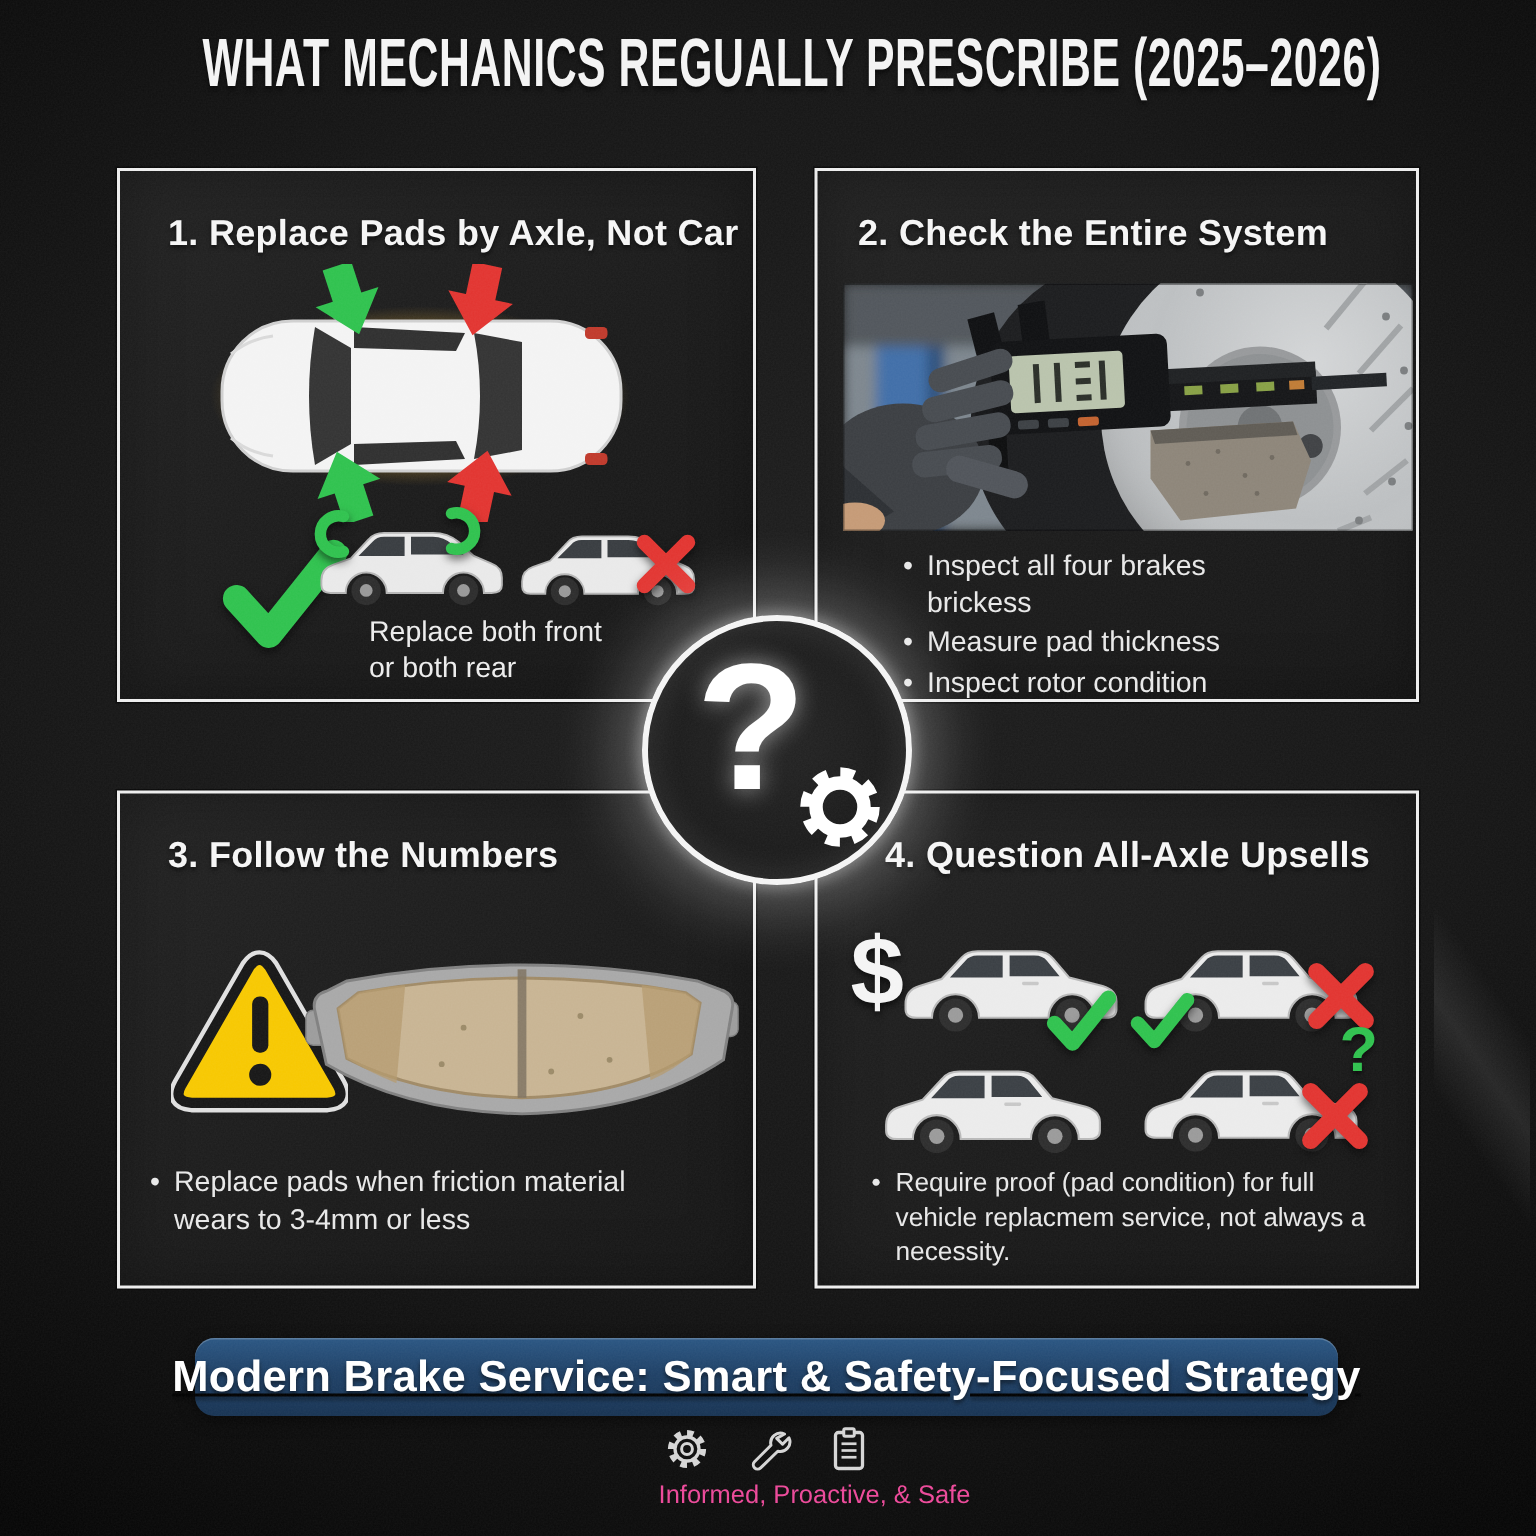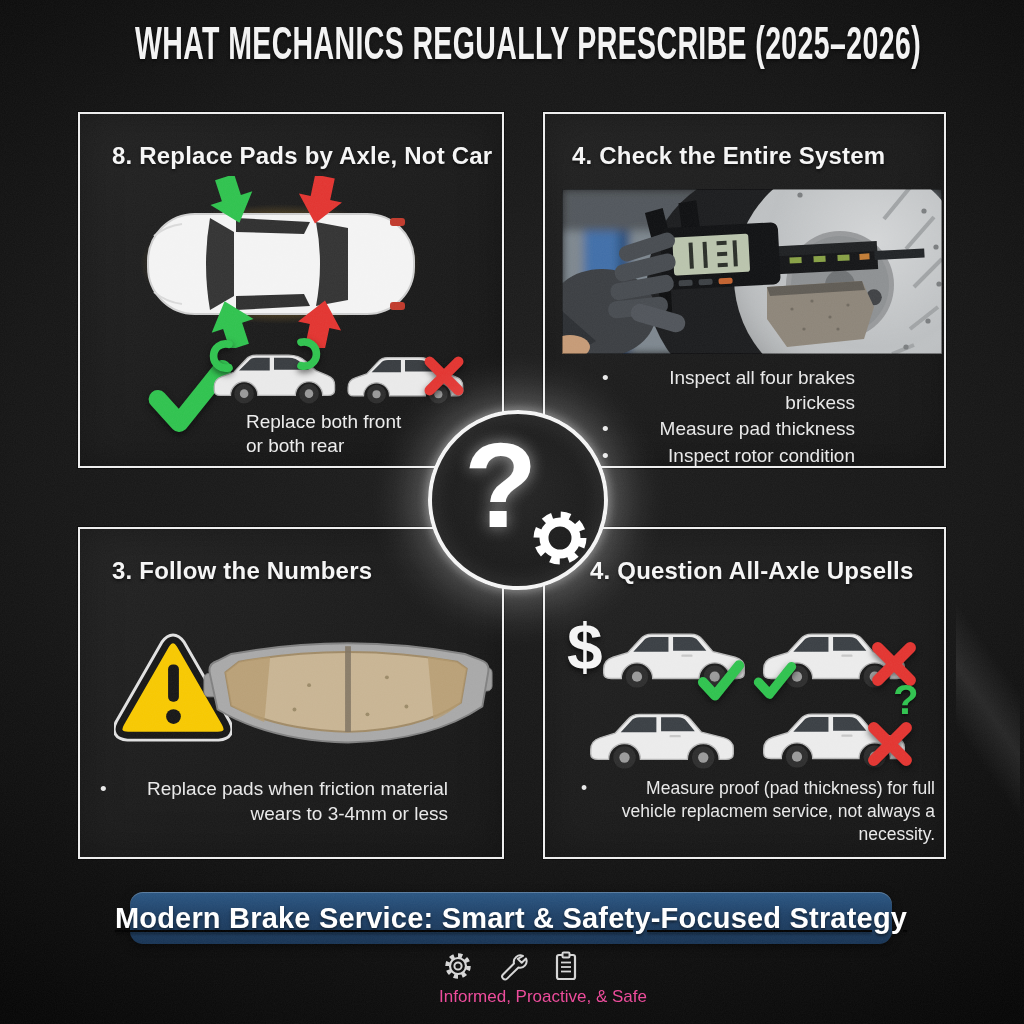--- a/index.html
+++ b/index.html
@@ -19,21 +19,21 @@
   .panel{position:absolute;border:2px solid #ededed;background:linear-gradient(140deg,#222222 0%,#1a1a1a 55%,#161616 100%);
     box-shadow:0 0 0 1px rgba(0,0,0,.6), inset 0 0 40px rgba(0,0,0,.35);z-index:2;}
   #panel1{left:78px;top:112px;width:422px;height:352px;}
   #panel2{left:543px;top:112px;width:399px;height:352px;}
   #panel3{left:78px;top:527px;width:422px;height:328px;}
   #panel4{left:543px;top:527px;width:399px;height:328px;}
   .panel-title{position:absolute;font-size:24px;font-weight:700;color:#f5f5f5;letter-spacing:.2px;
     text-shadow:0 2px 3px rgba(0,0,0,.6);white-space:nowrap;}
   .abs{position:absolute;}
   .bullets{margin:0;padding:0;list-style:none;color:#e8e8e8;font-size:19px;line-height:1.3;}
-  .bullets li{position:relative;padding-left:18px;margin:0 0 2px 0;text-align:right;}
+  .bullets li{position:relative;padding-left:18px;margin:0 0 2px 0;}
   .bullets li::before{content:"\2022";position:absolute;left:2px;top:0;color:#e8e8e8;}
   .caption{color:#ececec;font-size:19px;line-height:1.25;text-align:left;}
   .banner{position:absolute;left:130px;top:892px;width:762px;height:52px;border-radius:13px;z-index:5;
     background:linear-gradient(#2a5683 0%, #1e4066 45%, #173353 100%);
     box-shadow:inset 0 1px 0 rgba(255,255,255,.22), 0 3px 10px rgba(0,0,0,.6);
     display:flex;align-items:center;justify-content:center;text-decoration:underline;}
   .banner-text{color:#fff;font-size:29px;font-weight:700;letter-spacing:.2px;white-space:nowrap;
     text-shadow:0 2px 3px rgba(0,0,0,.55);}
   .footer-icons{position:absolute;left:0;top:950px;width:100%;display:flex;justify-content:center;gap:22px;z-index:5;}
   .footer-icons svg{display:block;}
@@ -103,21 +103,21 @@
     </radialGradient>
     <path id="arr" d="M12 0 H32 V22 H44 L22 48 L0 22 H12 Z"></path>
   </defs>
 </svg>
 
 <h1 class="title">
   <span class="title-inner">WHAT MECHANICS REGUALLY PRESCRIBE (2025–2026)</span>
 </h1>
 
 <section class="panel" id="panel1">
-  <div class="panel-title abs" style="left:32px;top:28px;">8. Replace Pads by Axle, Not Car</div>
+  <div class="panel-title abs" style="left:32px;top:28px;">1. Replace Pads by Axle, Not Car</div>
 
   <svg class="abs" style="left:58px;top:62px;" width="332" height="172" viewBox="0 0 332 172">
     <ellipse cx="142" cy="88" rx="140" ry="60" fill="url(#gold)"></ellipse>
     <g>
       <rect x="10" y="38" width="266" height="100" rx="47" fill="#f3f3f3" stroke="#cfcfcf" stroke-width="2"></rect>
       <rect x="84" y="28" width="14" height="9" rx="3" fill="#e8e8e8" stroke="#bbb"></rect>
       <rect x="84" y="139" width="14" height="9" rx="3" fill="#e8e8e8" stroke="#bbb"></rect>
       <path d="M72 42 L96 56 L96 120 L72 134 Q64 88 72 42 Z" fill="#333"></path>
       <path d="M98 42 L172 46 L166 58 L98 56 Z" fill="#2f2f2f"></path>
       <path d="M98 134 L172 130 L166 118 L98 120 Z" fill="#2f2f2f"></path>
@@ -162,21 +162,21 @@
       <use href="#xmark"></use>
     </svg>
 
   <div class="caption abs" style="left:166px;top:296px;width:180px;">
     <div>Replace both front</div>
     <div>or both rear</div>
   </div>
 </section>
 
 <section class="panel" id="panel2">
-  <div class="panel-title abs" style="left:27px;top:28px;">4. Check the Entire System</div>
+  <div class="panel-title abs" style="left:27px;top:28px;">2. Check the Entire System</div>
 
   <svg class="abs" style="left:17px;top:75px;" width="380" height="165" viewBox="0 0 380 165">
     <g>
       <g filter="url(#blur4)">
         <rect width="380" height="165" fill="#6b7076"></rect>
         <rect x="0" width="130" height="165" fill="#7d868e"></rect>
         <rect x="22" y="0" width="34" height="165" fill="#3f6ea8"></rect>
         <rect x="56" y="0" width="12" height="165" fill="#2c4f7c"></rect>
         <rect x="0" y="0" width="380" height="42" fill="#51565c"></rect>
       </g>
@@ -334,21 +334,21 @@
 
   <svg class="abs" style="left:215px;top:172px;" width="148" height="67" viewBox="0 0 160 72">
       <use href="#sedan"></use>
     </svg>
   <span class="qmark-green abs" style="left:348px;top:150px;">?</span>
   <svg class="abs mark red" style="left:318px;top:188px;" width="54" height="54" viewBox="0 0 40 40">
       <use href="#xmark"></use>
     </svg>
 
   <ul class="bullets abs" style="left:34px;top:248px;width:356px;font-size:17.5px;">
-    <li>Measure proof (pad thickness) for full vehicle replacmem service, not always a necessity.</li>
+    <li>Require proof (pad condition) for full vehicle replacmem service, not always a necessity.</li>
   </ul>
 </section>
 
 <div class="badge">
   <span class="badge-q">?</span>
   <svg class="badge-gear" width="64" height="64" viewBox="0 0 64 64">
     <circle cx="32" cy="32" r="21" fill="none" stroke="#ffffff" stroke-width="11" stroke-dasharray="8.6 7.9"></circle>
     <circle cx="32" cy="32" r="16" fill="none" stroke="#ffffff" stroke-width="9"></circle>
   </svg>
 </div>

